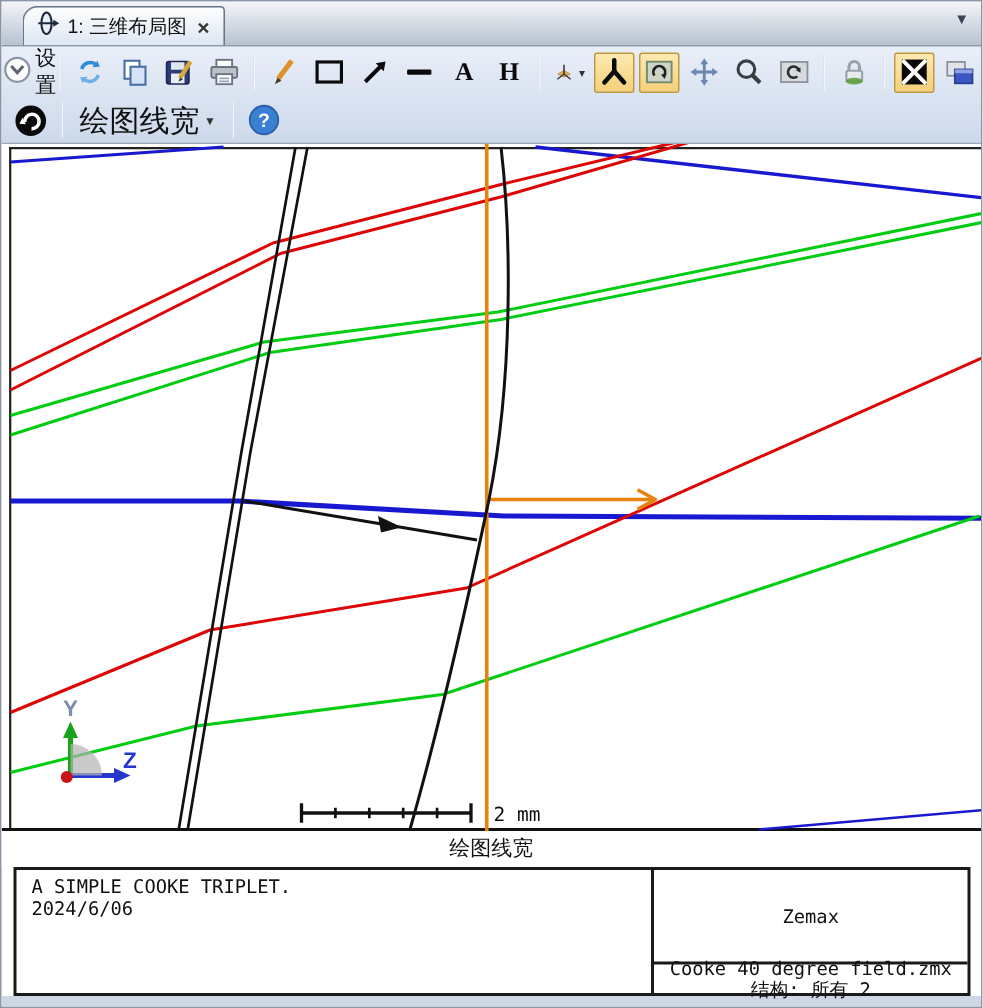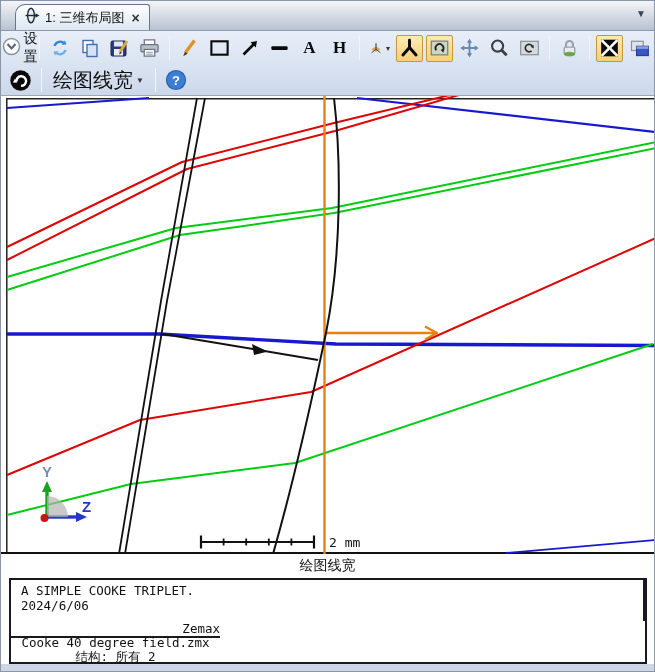--- a/index.html
+++ b/index.html
@@ -27,26 +27,26 @@
   .glyphA{font-size:17px;font-weight:bold;color:#0a0a0a;font-family:"Liberation Serif",serif;}
   .caret{font-size:8px;color:#333;}
   .lbl{font-size:20px;color:#111;}
   
   .plot{height:458px;background:#fff;position:relative;}
   .plot svg{display:block;}
   .caption-bar{height:24px;display:flex;align-items:center;justify-content:center;
                font-size:14px;color:#111;background:#fff;}
   
   .info{height:86px;margin:0 7px 0 8px;border:2px solid #1a1a1a;display:flex;background:#fff;
-        font-family:"DejaVu Sans Mono",monospace;font-size:12.5px;color:#111;flex-direction:column;}
+        font-family:"DejaVu Sans Mono",monospace;font-size:12.5px;color:#111;}
   .info-left{flex:1;padding:3px 10px;line-height:15px;border-right:2px solid #1a1a1a;}
   .info-right{width:209px;display:flex;flex-direction:column;}
-  .info-right-top{flex:1;display:flex;flex-direction:column;align-items:flex-end;
+  .info-right-top{flex:1;display:flex;flex-direction:column;align-items:center;
                   justify-content:center;line-height:15px;border-bottom:2px solid #1a1a1a;text-align:center;}
-  .info-right-bottom{height:24px;display:flex;flex-direction:column;align-items:center;
+  .info-right-bottom{height:19px;display:flex;flex-direction:column;align-items:center;
                      justify-content:center;line-height:14px;text-align:center;}
   .bottom-strip{height:9px;background:#ccd6e4;}
   svg text{user-select:none;}
 </style>
 </head>
 <body>
 
 <div class="window">
 
   <div class="tabstrip">

